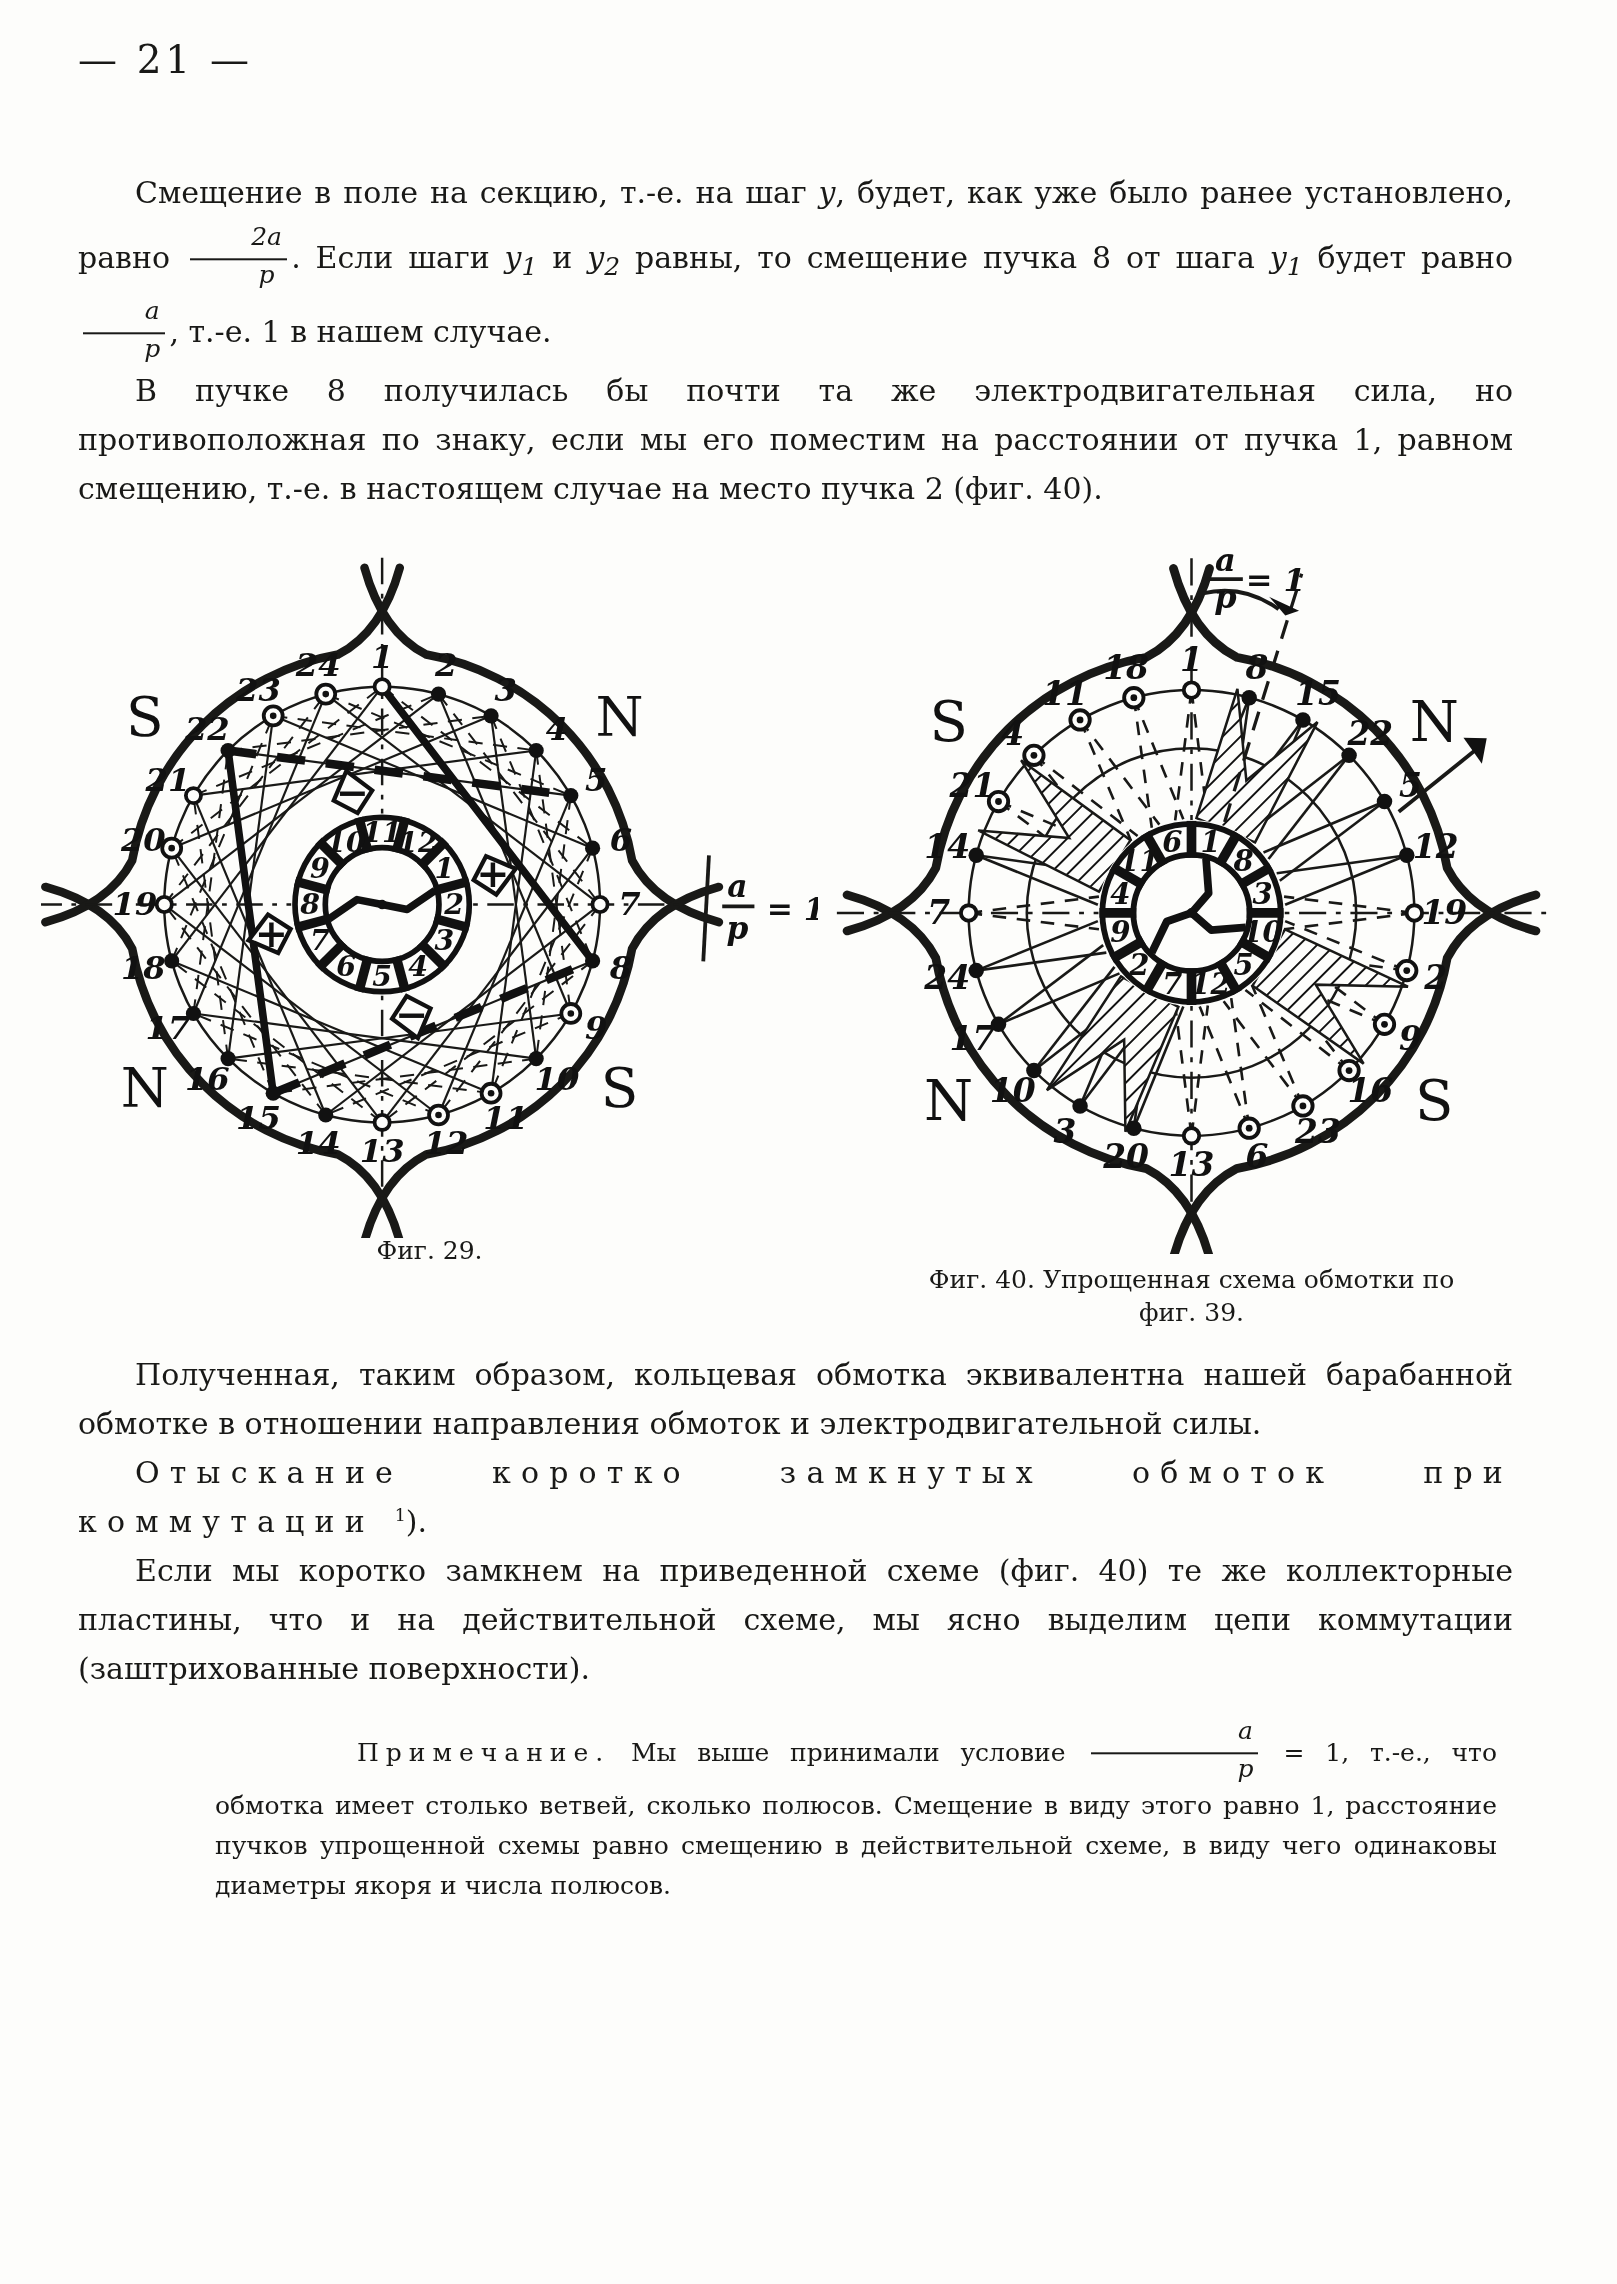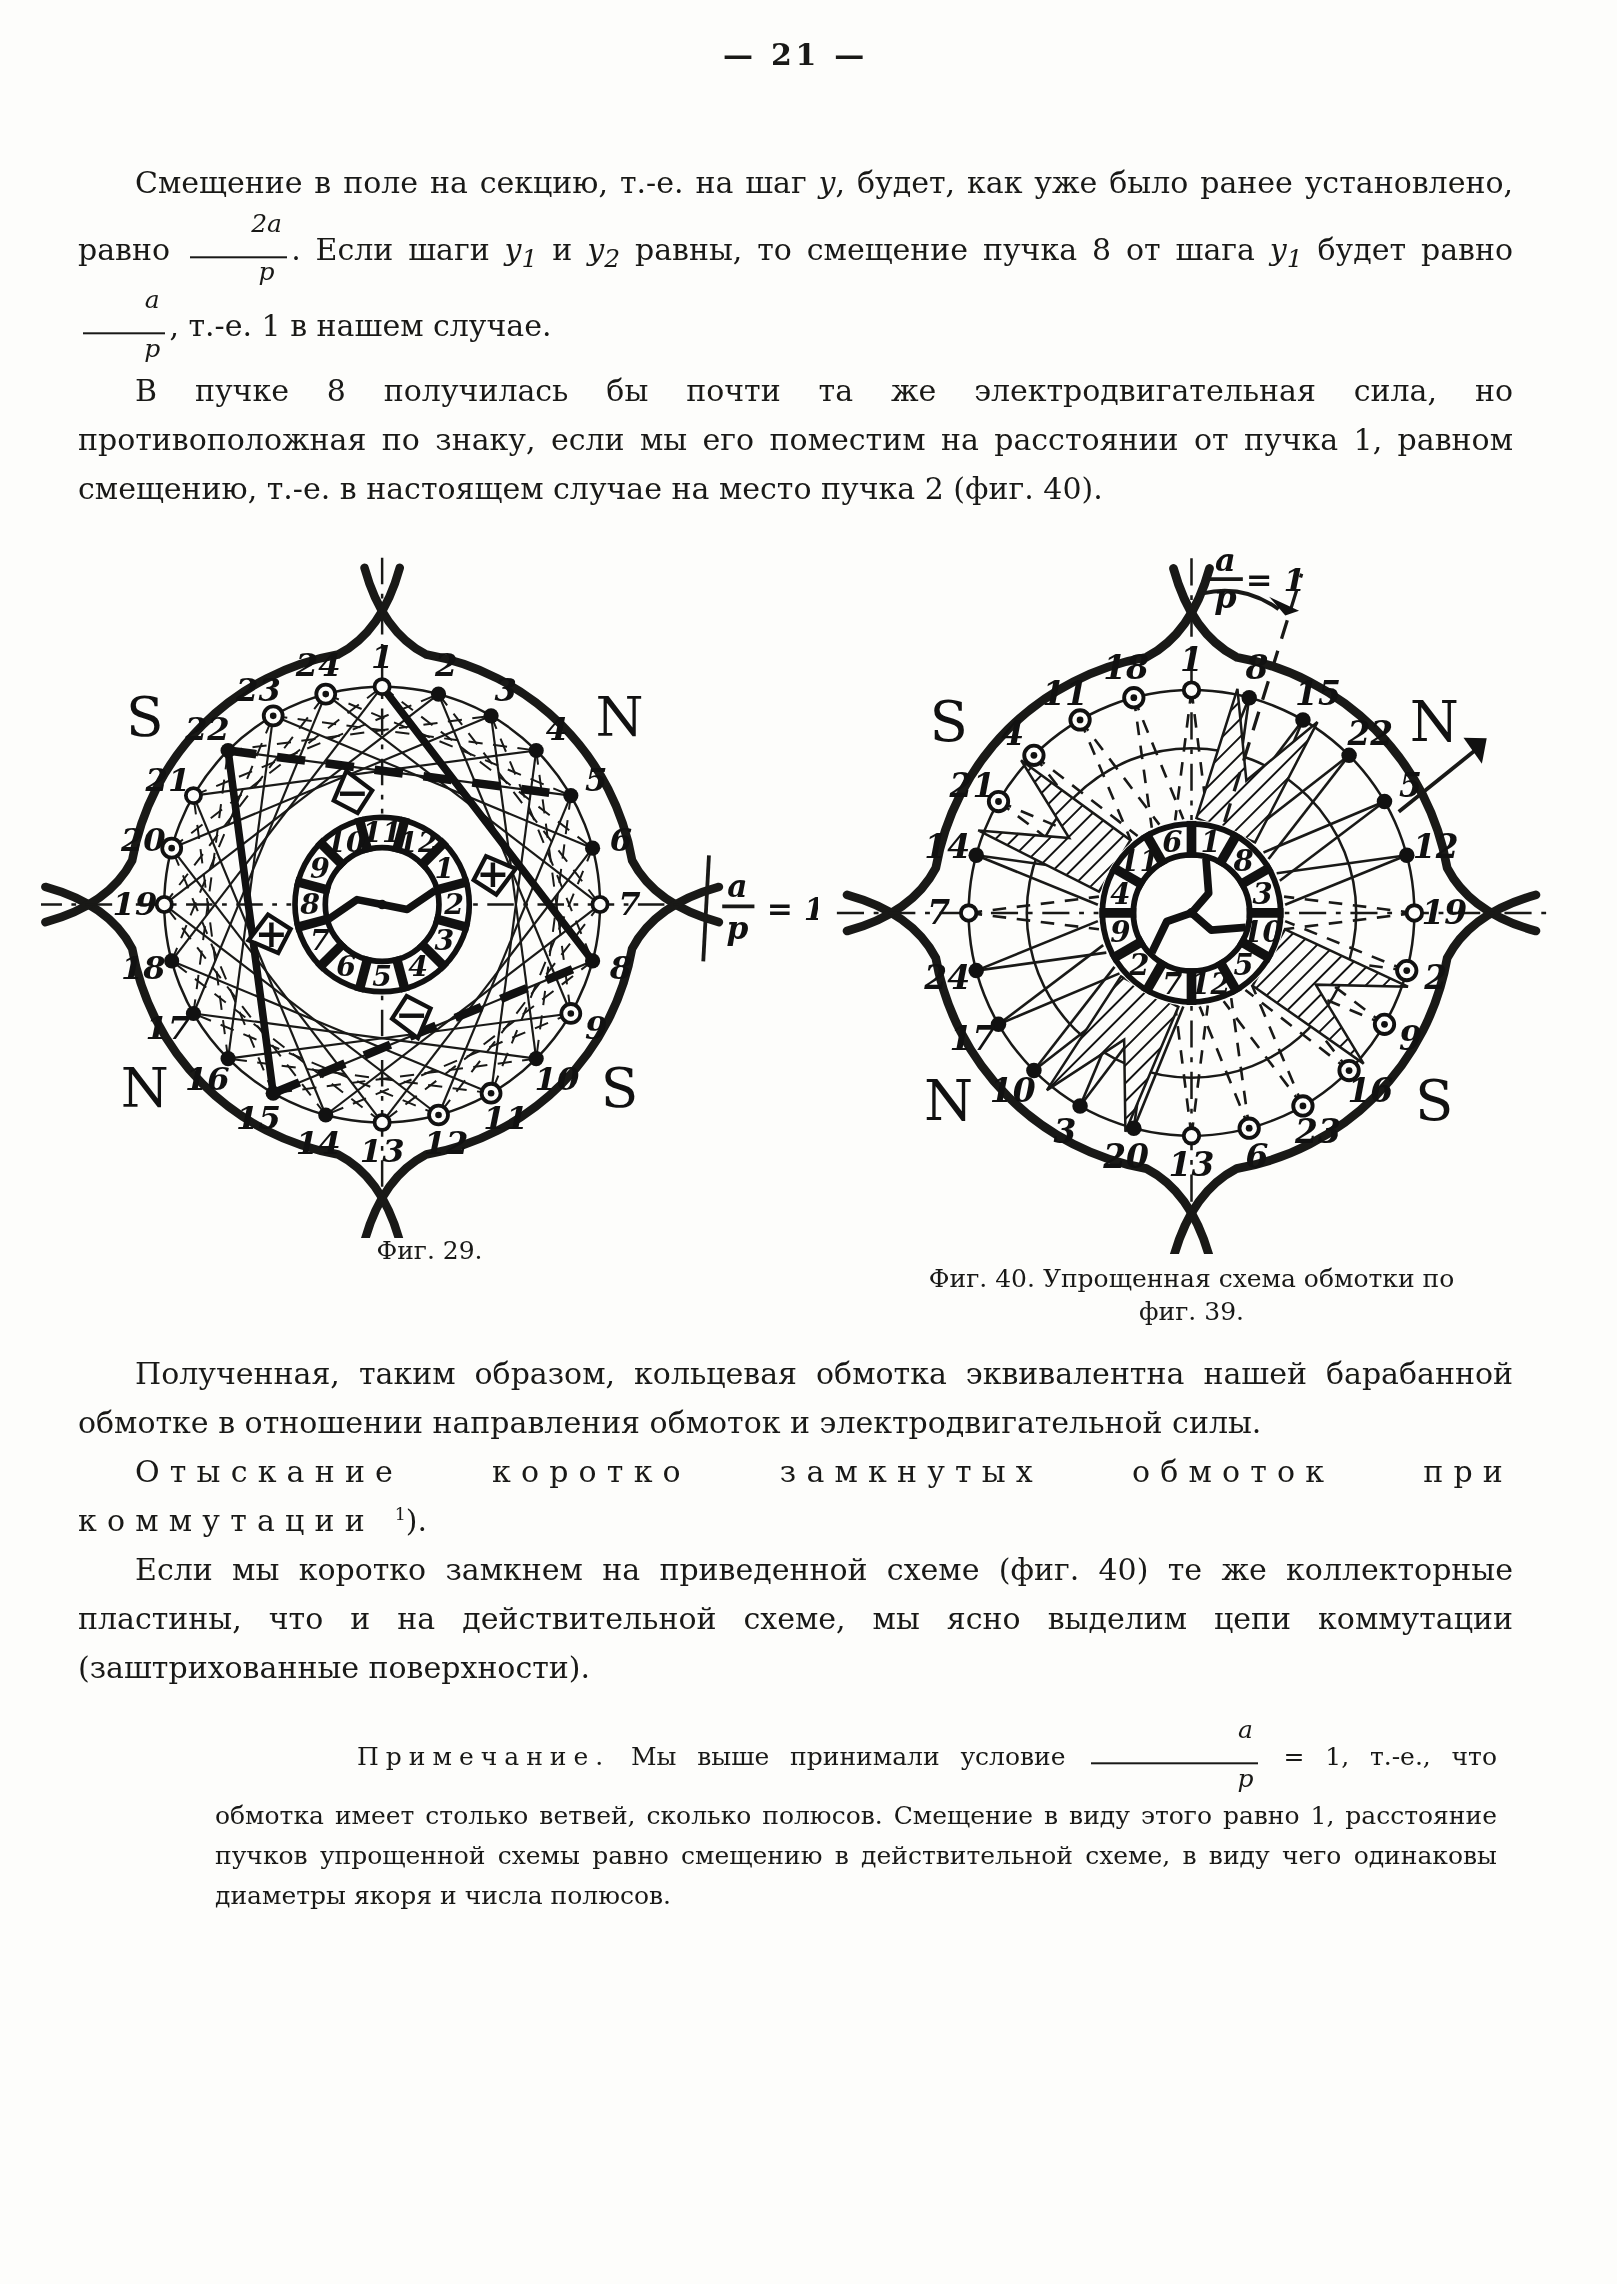--- a/index.html
+++ b/index.html
@@ -3,37 +3,37 @@
 <meta charset="utf-8">
 <style>
   html,body{margin:0;padding:0}
   body{
     width:1618px;height:2480px;overflow:hidden;
     background:#fdfdfb;color:#191917;
     font-family:"DejaVu Serif", serif;
   }
   .page{padding:37px 105px 0 78px;box-sizing:border-box;width:1618px}
   .pagenum{
-    text-align:center;font-size:30px;font-weight:bold;letter-spacing:3.7px;
+    text-align:left;font-size:39px;font-weight:normal;letter-spacing:3.7px;
     margin:0 0 78px 0;
   }
   p.main{
     font-size:30px;line-height:49px;text-align:justify;
     text-indent:57px;margin:0;
   }
   p.tallline{line-height:65px}
   .it{font-style:italic}
   sup{font-size:0.58em;line-height:0;vertical-align:super}
   .frac{
     display:inline-block;vertical-align:middle;text-align:center;
     font-style:italic;font-size:25px;line-height:1.06;
     margin:0 4.6px;transform:translateY(-3.7px);
   }
   .frac span{display:block;padding:0 4.6px}
-  .frac .num{border-bottom:2.3px solid #191917;padding-bottom:18px}
+  .frac .num{border-bottom:2.3px solid #191917;padding-bottom:8px}
   .frac .den{padding-top:1.8px}
   .spacedp{letter-spacing:0.34em}
   .figrow{
     display:flex;justify-content:space-between;align-items:flex-start;
     margin:24px -37px 21px -37px;
   }
   .figblock{text-align:center;flex:0 0 auto}
   .figblock svg{display:block}
   #svg39{width:777px;height:701px}
   #svg40{width:717px;height:717px}

